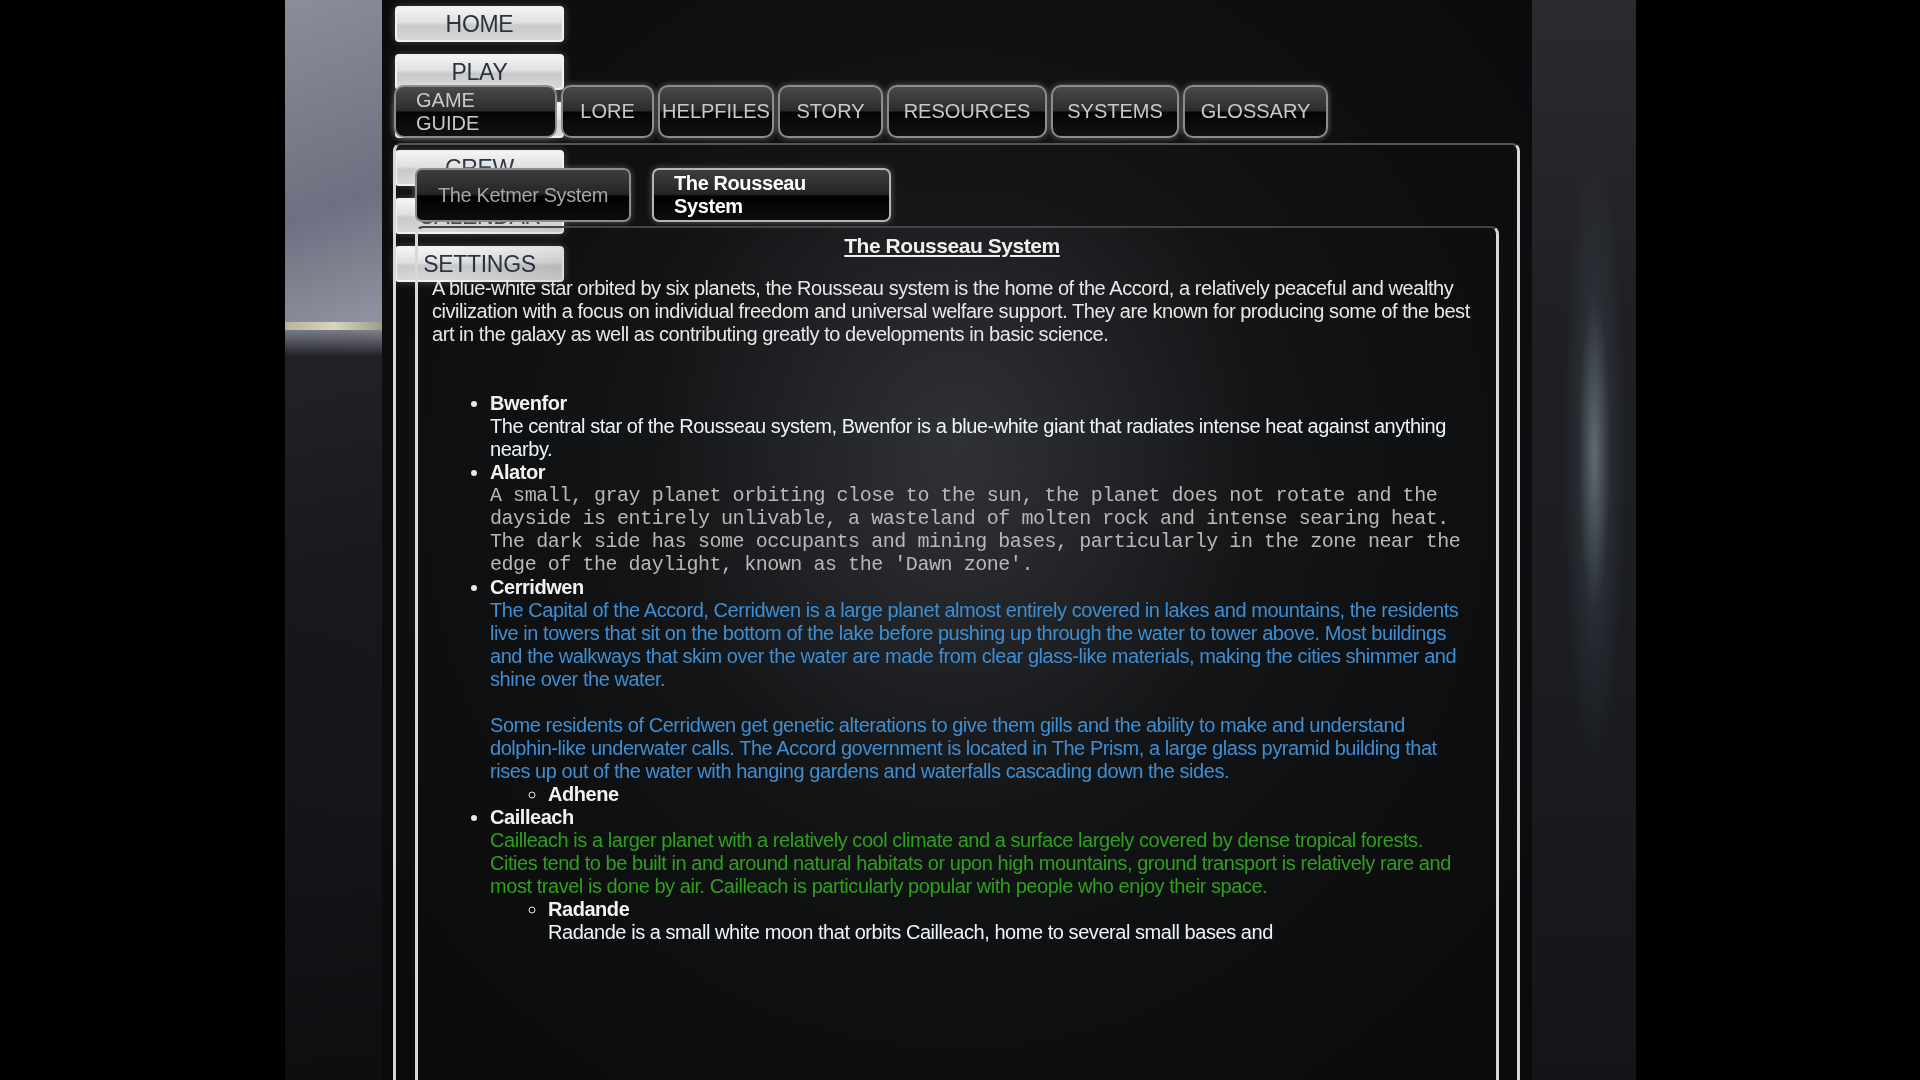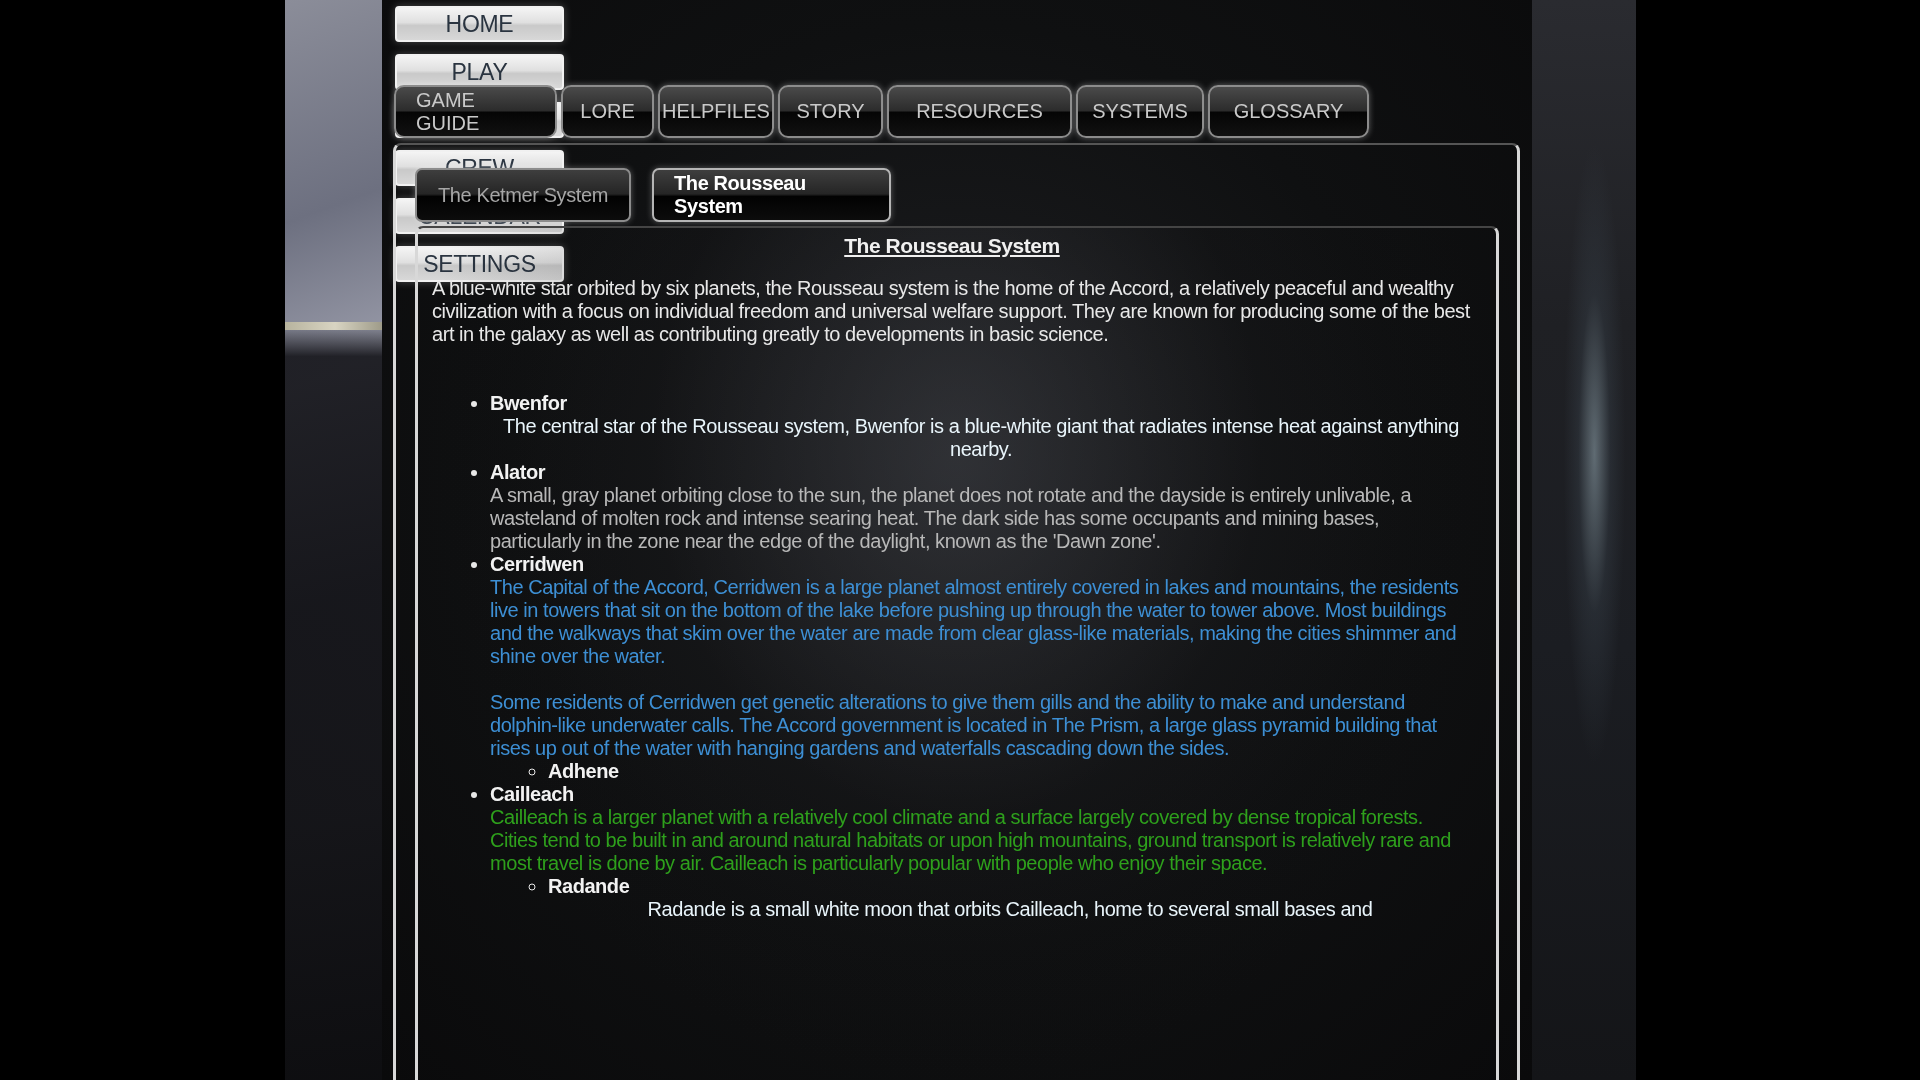--- a/index.html
+++ b/index.html
@@ -79,22 +79,22 @@
   .title {
     text-align:center; font-weight:bold; text-decoration:underline; font-size:21px;
     margin:0 0 20px 0; color:#f0f0f0;
   }
   .intro { margin:0 0 46px 0; }
   ul.planets { margin:0; padding-left:58px; list-style:disc; }
   ul.planets > li { margin:0; }
   ul.moons { margin:0; padding-left:58px; list-style:circle; }
   .name { font-weight:bold; color:#f2f2f2; }
   .desc { display:block; }
-  .c-white { color:#e9f5fb;text-align:center; }
-  .c-gray { color:#b8b8b8; }
+  .c-white { color:#e9f5fb; }
+  .c-gray { color:#b8b8b8;font-family:Liberation Mono, monospace; }
   .c-blue { color:#3d8fd4; }
   .c-green { color:#2ea01c; }
   .gap { display:block; height:23px; }
 </style>
 </head>
 <body>
 
 <div class="bg-left"></div>
 <div class="bg-right"></div>
 
@@ -107,23 +107,23 @@
     <div class="topbtn">CREW</div>
     <div class="topbtn">CALENDAR</div>
     <div class="topbtn">SETTINGS</div>
   </nav>
 
   <nav class="subnav">
     <div class="subtab" style="width:163px">GAME GUIDE</div>
     <div class="subtab" style="width:93px">LORE</div>
     <div class="subtab" style="width:116px">HELPFILES</div>
     <div class="subtab" style="width:105px">STORY</div>
-    <div class="subtab" style="width:185px">RESOURCES</div>
+    <div class="subtab" style="width:160px">RESOURCES</div>
     <div class="subtab" style="width:128px">SYSTEMS</div>
-    <div class="subtab" style="width:161px">GLOSSARY</div>
+    <div class="subtab" style="width:145px">GLOSSARY</div>
   </nav>
 
   <div class="outer"></div>
 
   <nav class="systabs">
     <div class="systab" style="width:216px">The Ketmer System</div>
     <div class="systab active" style="width:239px">The Rousseau System</div>
   </nav>
 
   <div class="inner"></div>

